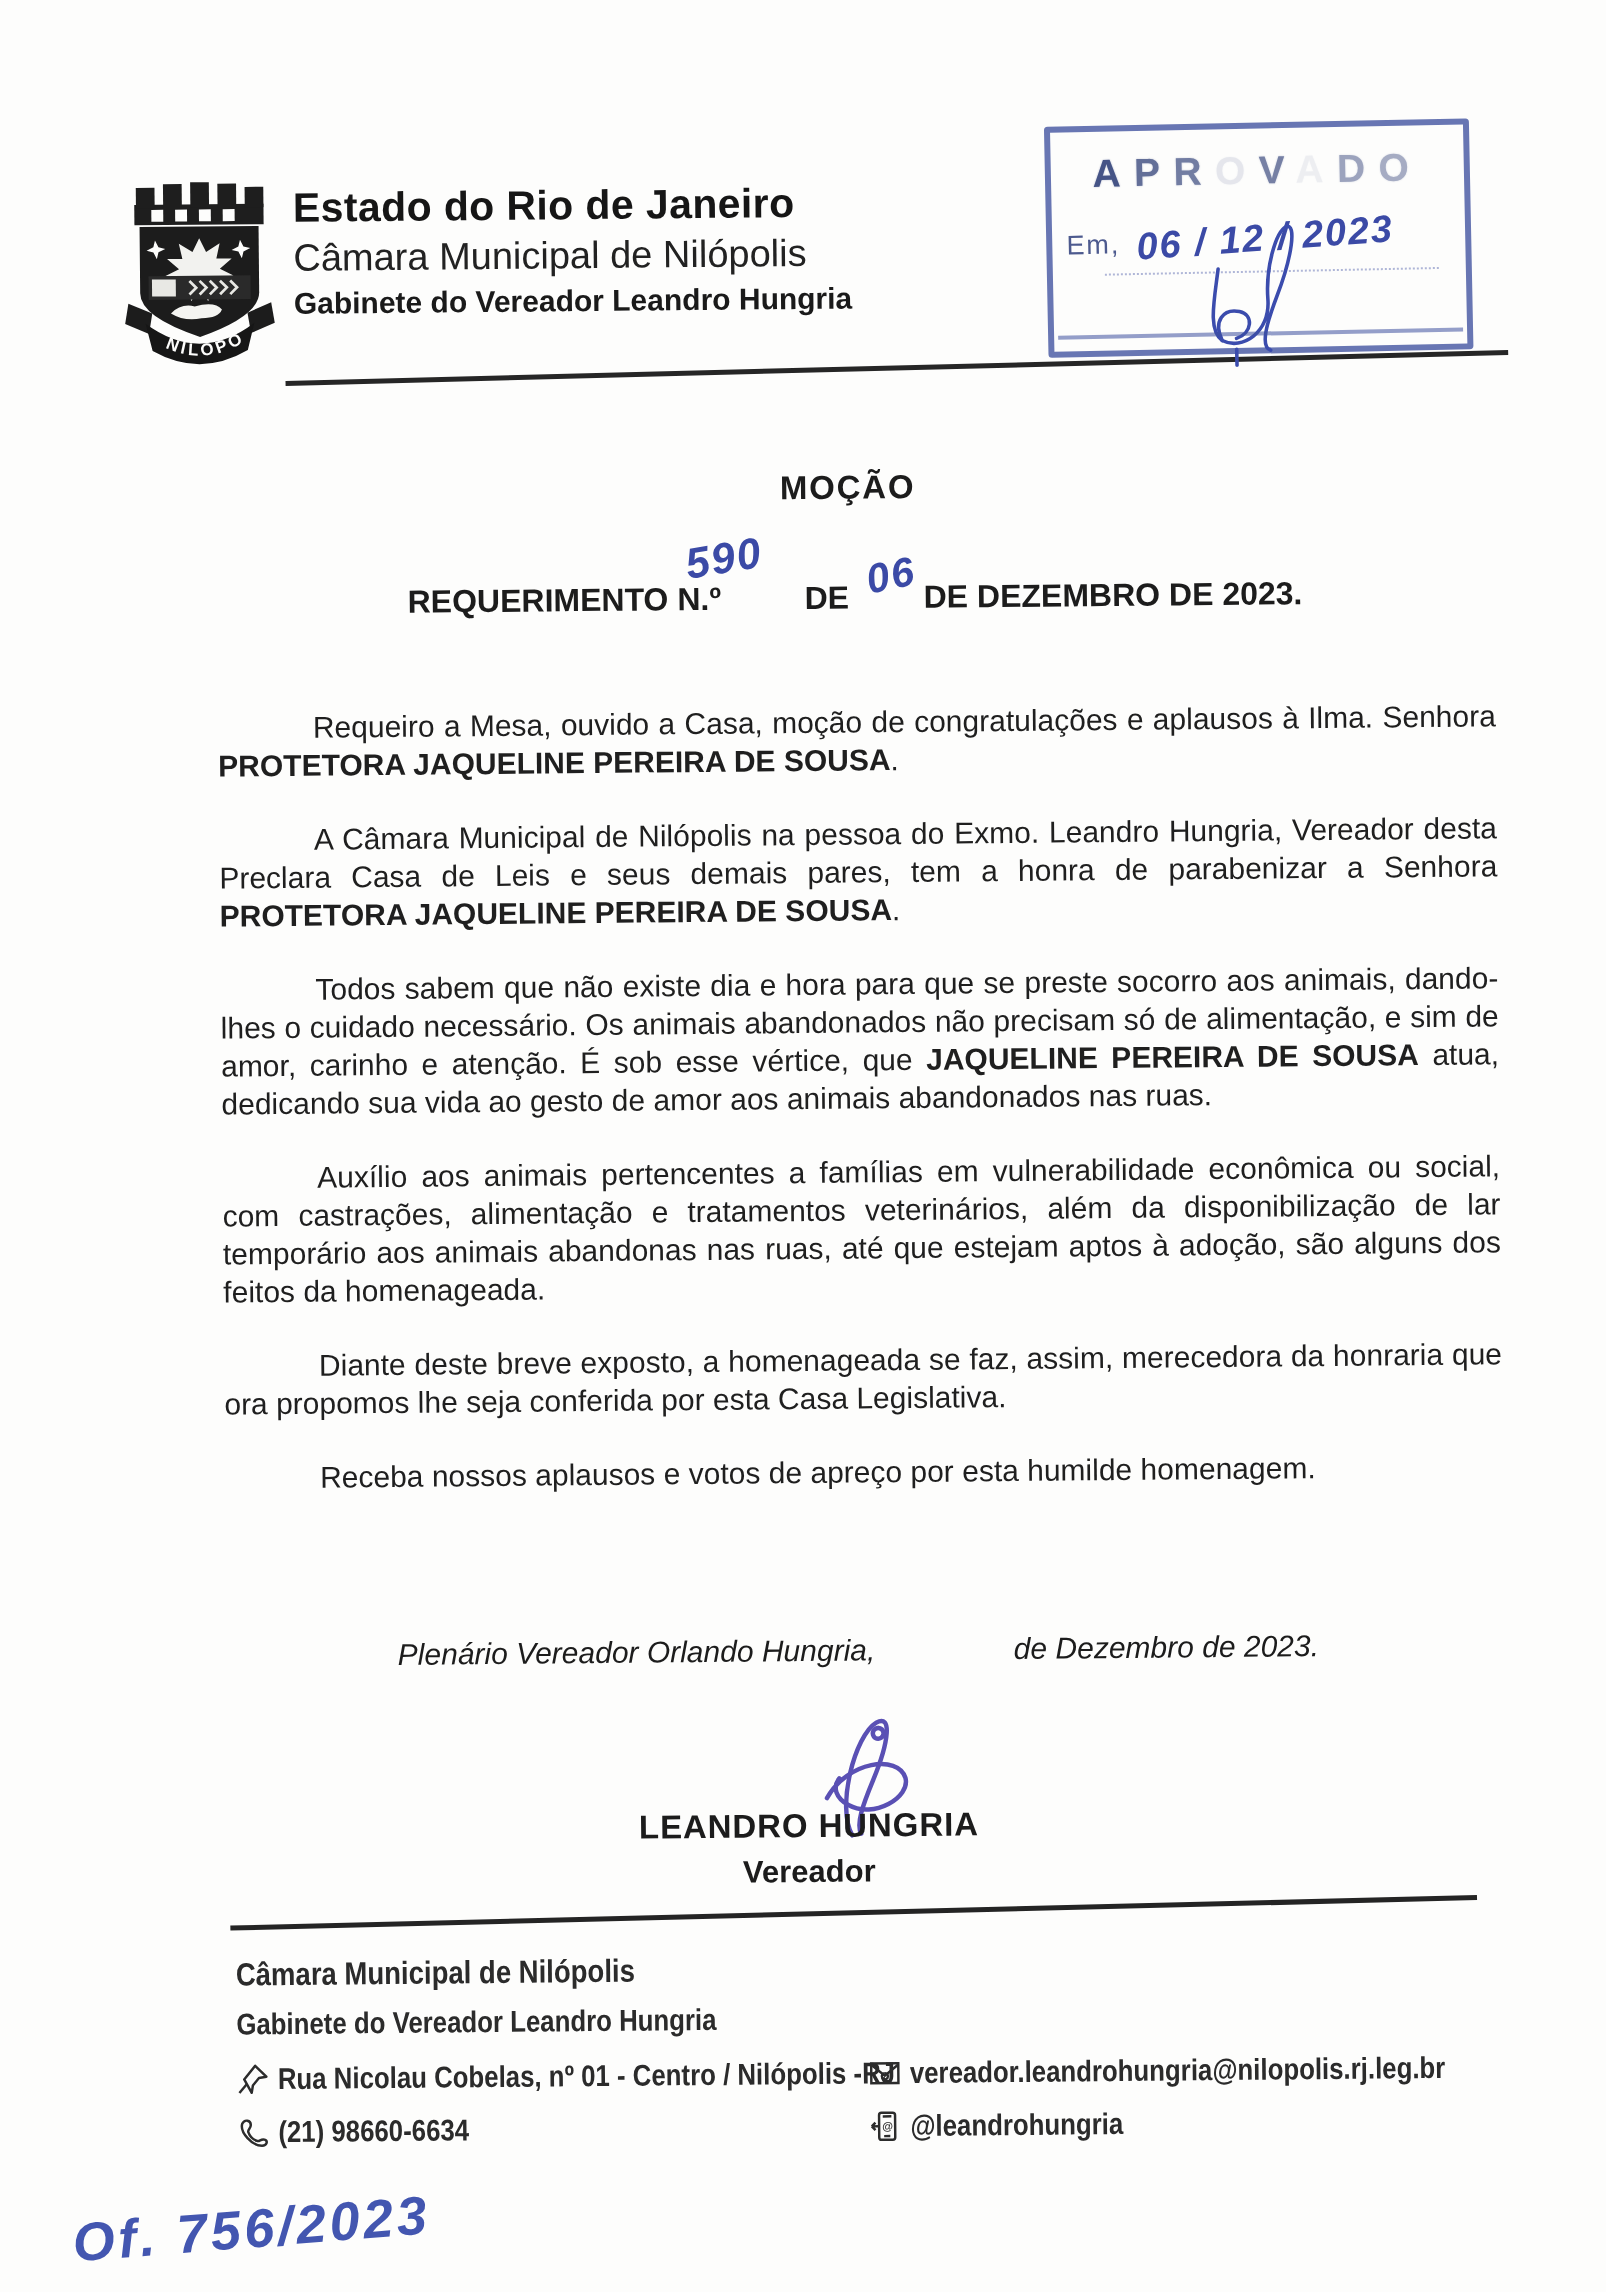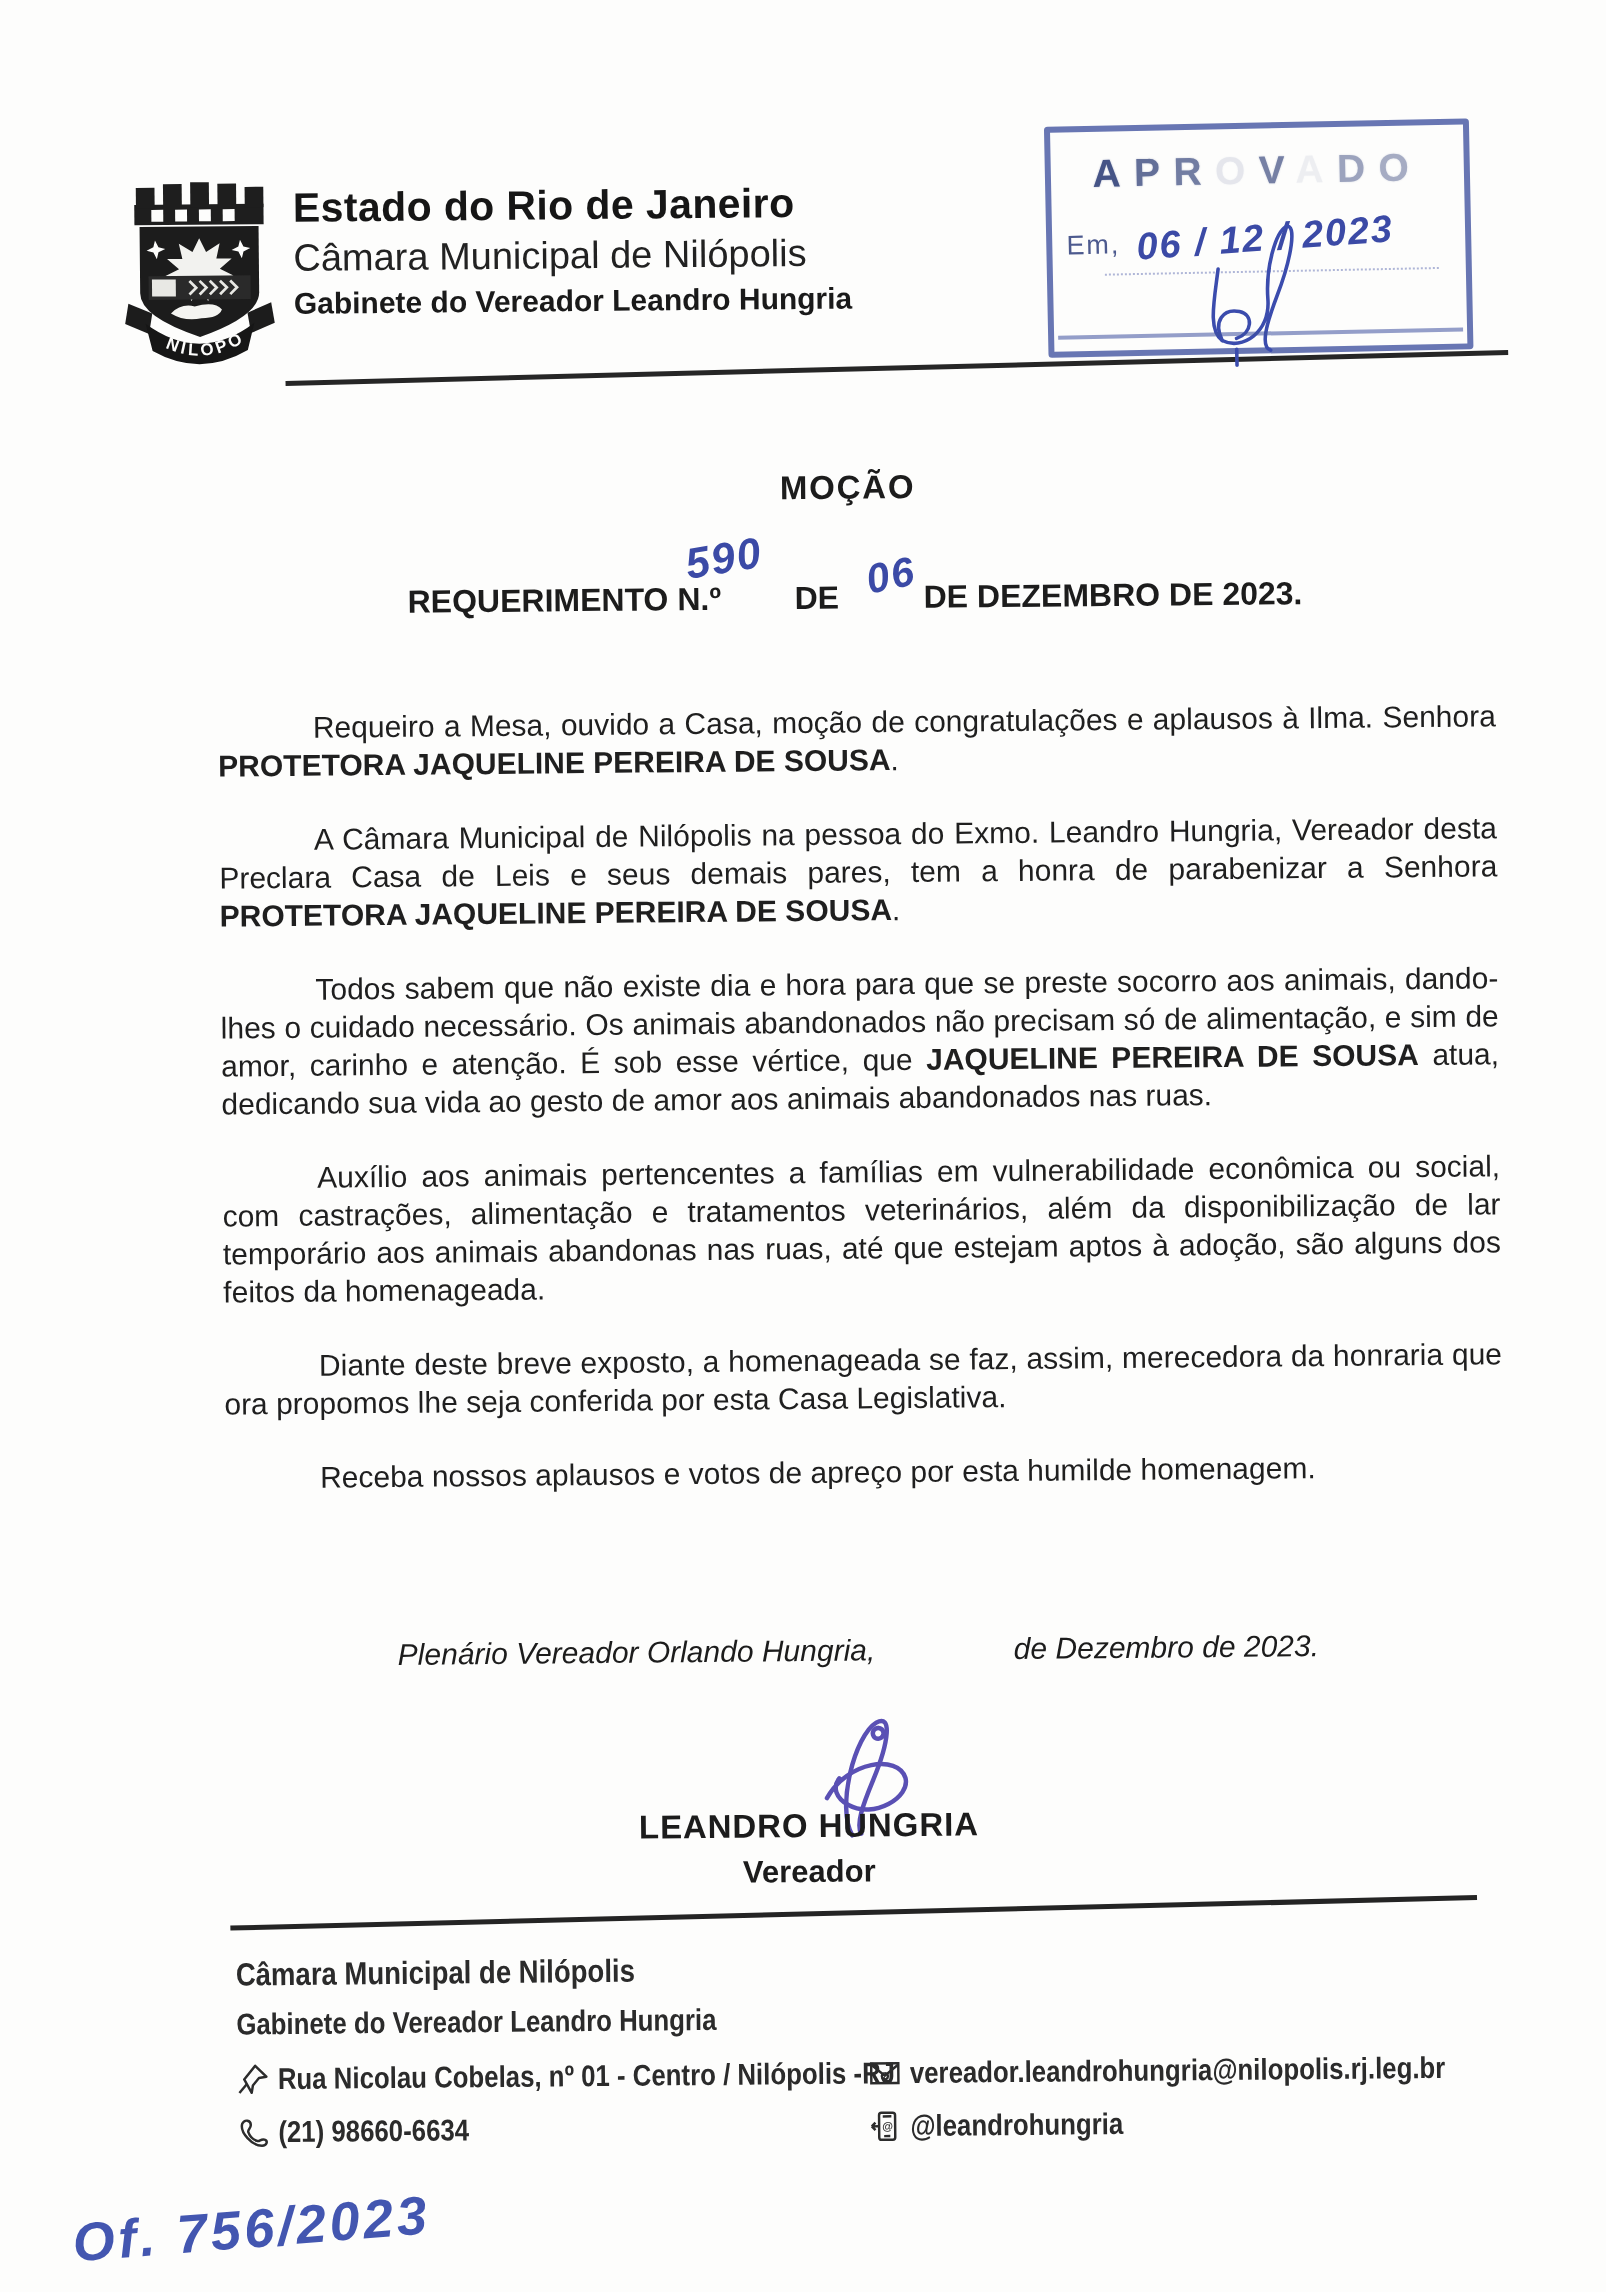--- a/index.html
+++ b/index.html
@@ -37,21 +37,21 @@
   .stamp-sig{position:absolute;left:116px;top:86px;width:188px;height:152px;}
 
   
   .doc-title{position:absolute;left:855px;top:469px;transform:translateX(-50%);
     font-size:33px;font-weight:700;letter-spacing:1.8px;}
   .req{position:absolute;left:414px;top:580px;font-size:32px;font-weight:700;white-space:nowrap;}
   .req .abs{position:absolute;top:0;}
   .hw{font-style:italic;font-weight:600;color:#3b4aa6;letter-spacing:1.8px;}
   .req .hw-num{position:absolute;left:278px;top:-47px;font-size:43px;transform:rotate(-9deg);}
   .req .hw-day{position:absolute;left:459px;top:-27px;font-size:41px;transform:rotate(-11deg);}
-  .req .de{left:387px;}
+  .req .de{left:397px;}
   .req .suffix{left:516px;}
 
   
   .body-block{position:absolute;left:223px;top:704px;width:1278px;
     font-size:30px;line-height:38px;text-align:justify;color:#1f1f1f;}
   .para{text-indent:95px;margin:0 0 36px 0;}
   .para:nth-child(6){margin-top:36px;}
   .b{font-weight:700;}
 
   

